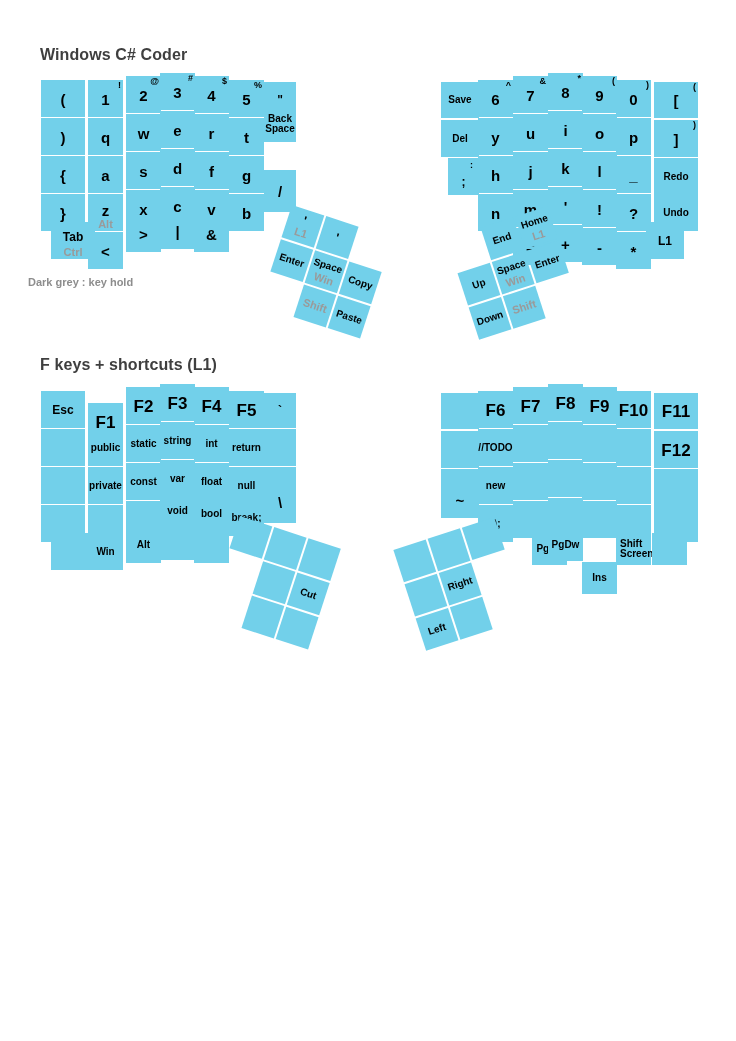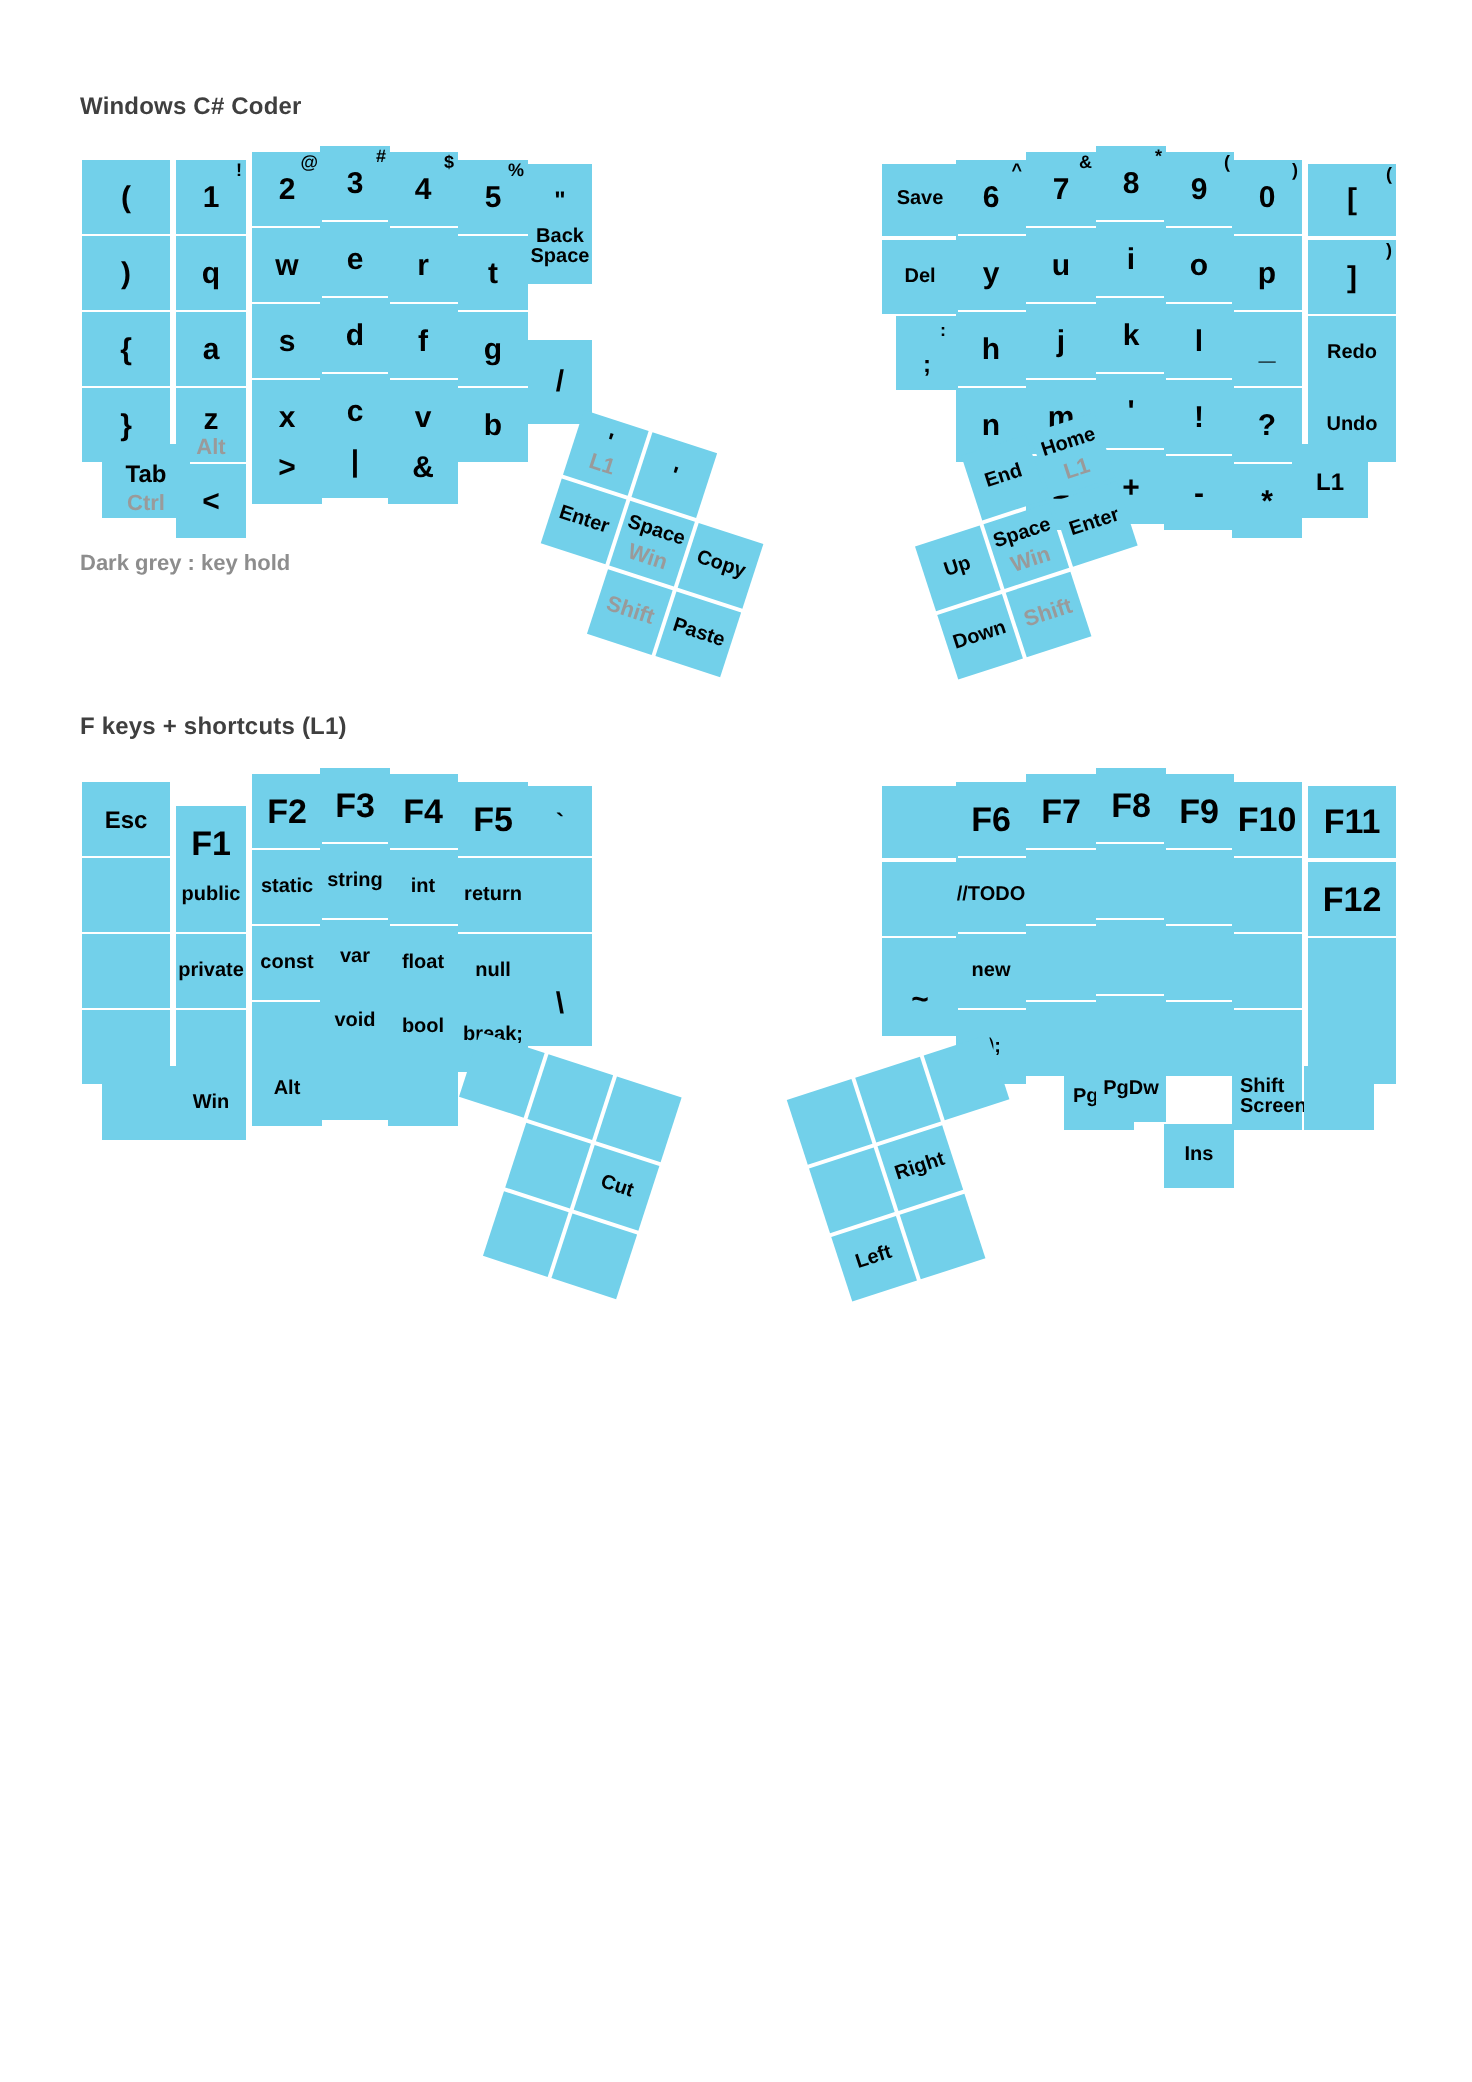--- a/index.html
+++ b/index.html
@@ -10,21 +10,21 @@
   body {
     width: 736px;
     height: 1041px;
     position: relative;
     font-family: "Liberation Sans", sans-serif;
     color: #000000;
     overflow: hidden;
   }
   .layer-title {
     position: absolute;
-    font-size: 12px;
+    font-size: 16px;
     font-weight: bold;
     color: #3f3f3f;
     letter-spacing: 0.1px;
     text-align: center;
   }
   .note {
     position: absolute;
     font-size: 11px;
     font-weight: bold;
     color: #8d8d8d;
@@ -355,21 +355,21 @@
     </div>
     <div class="key" style="left:36px; top:72px; width:34px; height:34px;">
       <span class="lbl grm">Shift</span>
     </div>
     <div class="key" style="left:0px; top:72px; width:34px; height:34px;">
       <span class="lbl c xs">Down</span>
     </div>
   </div>
 </div>
 
-<div class="note" style="left:40px; top:276px;text-align:right;">Dark grey : key hold</div>
+<div class="note" style="left:28px; top:276px;text-align:right;">Dark grey : key hold</div>
 
 <div class="layer-title" style="left:40px; top:356px;">F keys + shortcuts (L1)</div>
 
 <div class="kbd">
 
   <div class="key" style="left:41px; top:391px; width:44px; height:37px;">
     <span class="lbl c sm">Esc</span>
   </div>
   <div class="key" style="left:88px; top:391px; width:35px; height:37px;margin-top:12px;">
     <span class="lbl c big">F1</span>

